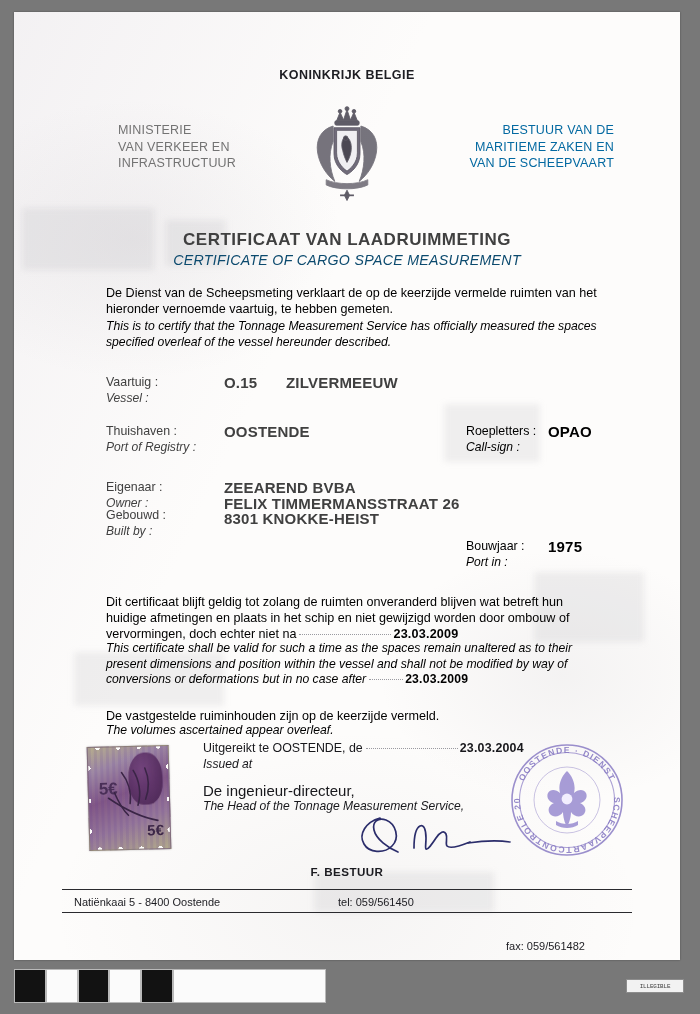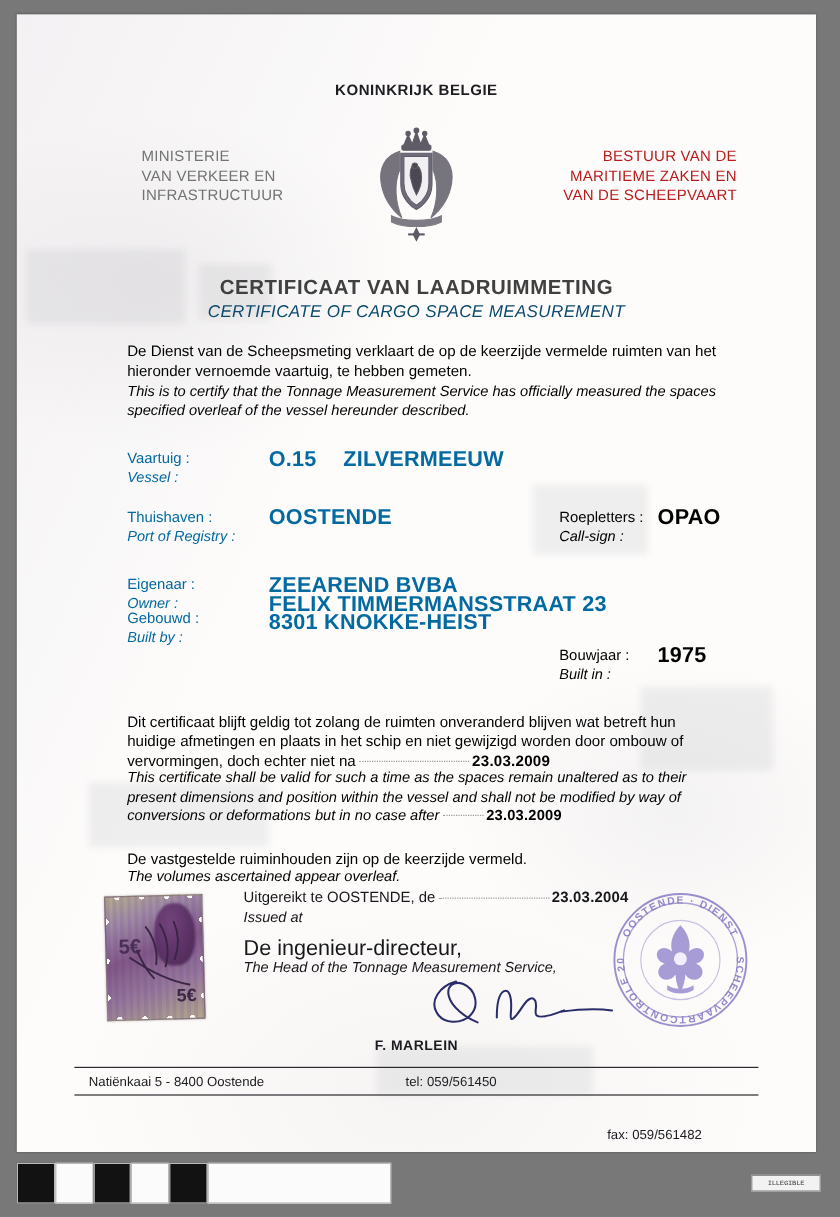--- a/index.html
+++ b/index.html
@@ -44,21 +44,21 @@
     text-align:center; font-size:12.5px; font-weight:bold;
     letter-spacing:.45px; color:#1d1d22;
   }
   .ministry {
     position:absolute; top:110px; left:104px;
     font-size:12.5px; line-height:16.5px; color:#737373;
     letter-spacing:.2px;
   }
   .bestuur {
     position:absolute; top:110px; right:66px;
-    font-size:12.5px; line-height:16.5px; color:#b91c1c;
+    font-size:12.5px; line-height:16.5px; color:#0369a1;
     text-align:right; letter-spacing:.2px;
   }
   .arms {
     position:absolute; top:88px; left:50%;
     transform:translateX(-50%);
     width:104px; height:104px;
     opacity:.86;
   }
 
   
@@ -75,24 +75,24 @@
 
   
   .blk { position:absolute; left:92px; width:500px; color:#000000; }
   .nl   { font-size:12.6px; line-height:16.2px; }
   .en   { font-size:12.2px; line-height:15.6px; font-style:italic; }
 
   .intro-nl { top:273px; }
   .intro-en { top:307px; }
 
   
-  .row { position:absolute; left:92px; width:500px; color:#0369a1; }
+  .row { position:absolute; left:92px; width:500px; color:#404040; }
   .lab-nl { font-size:12.4px; line-height:15.5px; }
   .lab-en { font-size:12.1px; line-height:15.5px; font-style:italic; }
-  .val { font-size:18px; font-weight:bold; line-height:15.5px; letter-spacing:.2px; }
+  .val { font-size:15px; font-weight:bold; line-height:15.5px; letter-spacing:.2px; }
 
   .f-label { position:absolute; left:0; top:0; }
   .f-val   { position:absolute; top:0; }
 
   
   .r-vessel { top:363px; height:34px; }
   .r-vessel .f-val { left:118px; }
   .vessel-no { display:inline-block; min-width:62px; }
 
   
@@ -124,21 +124,21 @@
   .inl-date { font-weight:bold; font-style:normal; letter-spacing:.2px; }
 
   
   .overleaf-nl { top:696px; }
   .overleaf-en { top:711px; }
 
   
   .issued { position:absolute; left:189px; top:729px; width:420px; color:#18181c; }
   .issued .l1 { font-size:12.4px; line-height:15.5px; }
   .issued .l2 { font-size:12.1px; line-height:15.5px; font-style:italic; }
-  .issued .l3 { font-size:18px; line-height:15.5px; margin-top:11px; }
+  .issued .l3 { font-size:15px; line-height:15.5px; margin-top:11px; }
   .issued .l4 { font-size:12.1px; line-height:15.5px; font-style:italic; }
 
   
   .signer {
     position:absolute; top:853px; left:0; width:666px;
     text-align:center; font-size:11.6px; font-weight:bold;
     letter-spacing:.45px; color:#1b1b20;
   }
 
   
@@ -310,36 +310,36 @@
         <div class="f-val val">OPAO</div>
       </div>
 
       <div class="row r-owner">
         <div class="f-label">
           <div class="lab-nl">Eigenaar :</div>
           <div class="lab-en">Owner :</div>
         </div>
         <div class="f-val">
           <div class="val">ZEEAREND BVBA</div>
-          <div class="val">FELIX TIMMERMANSSTRAAT 23</div>
+          <div class="val">FELIX TIMMERMANSSTRAAT 26</div>
           <div class="val">8301 KNOKKE-HEIST</div>
         </div>
       </div>
 
       <div class="row r-built">
         <div class="f-label">
           <div class="lab-nl">Gebouwd :</div>
           <div class="lab-en">Built by :</div>
         </div>
       </div>
 
       <div class="r-year">
         <div class="f-label">
           <div class="lab-nl">Bouwjaar :</div>
-          <div class="lab-en">Built in :</div>
+          <div class="lab-en">Port in :</div>
         </div>
         <div class="f-val val">1975</div>
       </div>
 
       <div class="blk nl valid-nl"><span>Dit certificaat blijft geldig tot zolang de ruimten onveranderd blijven wat betreft hun huidige afmetingen en plaats in het schip en niet gewijzigd worden door ombouw of vervormingen, doch echter niet na</span><span class="dots"></span><span class="inl-date">23.03.2009</span></div>
 
       <div class="blk en valid-en"><span>This certificate shall be valid for such a time as the spaces remain unaltered as to their present dimensions and position within the vessel and shall not be modified by way of conversions or deformations but in no case after</span><span class="dots short"></span><span class="inl-date">23.03.2009</span></div>
 
       <div class="blk nl overleaf-nl">De vastgestelde ruiminhouden zijn op de keerzijde vermeld.</div>
       <div class="blk en overleaf-en">The volumes ascertained appear overleaf.</div>
@@ -352,21 +352,21 @@
       </div>
 
       <svg class="signature" viewBox="0 0 180 62">
         <g fill="none" stroke="#2b2d6b" stroke-width="1.7" stroke-linecap="round">
           <path d="M30 10 C16 14 8 26 14 36 C19 45 34 46 42 38 C50 30 46 16 36 12 C28 9 22 14 24 22 C26 31 38 40 48 44"></path>
           <path d="M64 40 C64 28 66 20 70 18 C74 16 76 22 76 30 C76 36 75 40 76 41 C78 42 82 36 86 30 C90 24 94 22 96 26 C98 30 95 36 97 38 C100 41 110 38 120 34"></path>
           <path d="M118 35 C132 33 146 32 160 34"></path>
         </g>
       </svg>
 
-      <div class="signer">F. MARLEIN</div>
+      <div class="signer">F. BESTUUR</div>
 
       <div class="revstamp">
         <div class="portrait"></div>
         <div class="perf"></div>
         <div class="rv-a">5€</div>
         <div class="rv-b">5€</div>
         <svg viewBox="0 0 82 104" style="position:absolute;inset:0;">
           <g fill="none" stroke="#3a2546" stroke-width="1.6" stroke-linecap="round">
             <path d="M34 26 C40 34 44 46 42 58"></path>
             <path d="M46 24 C52 34 54 48 50 60"></path>

